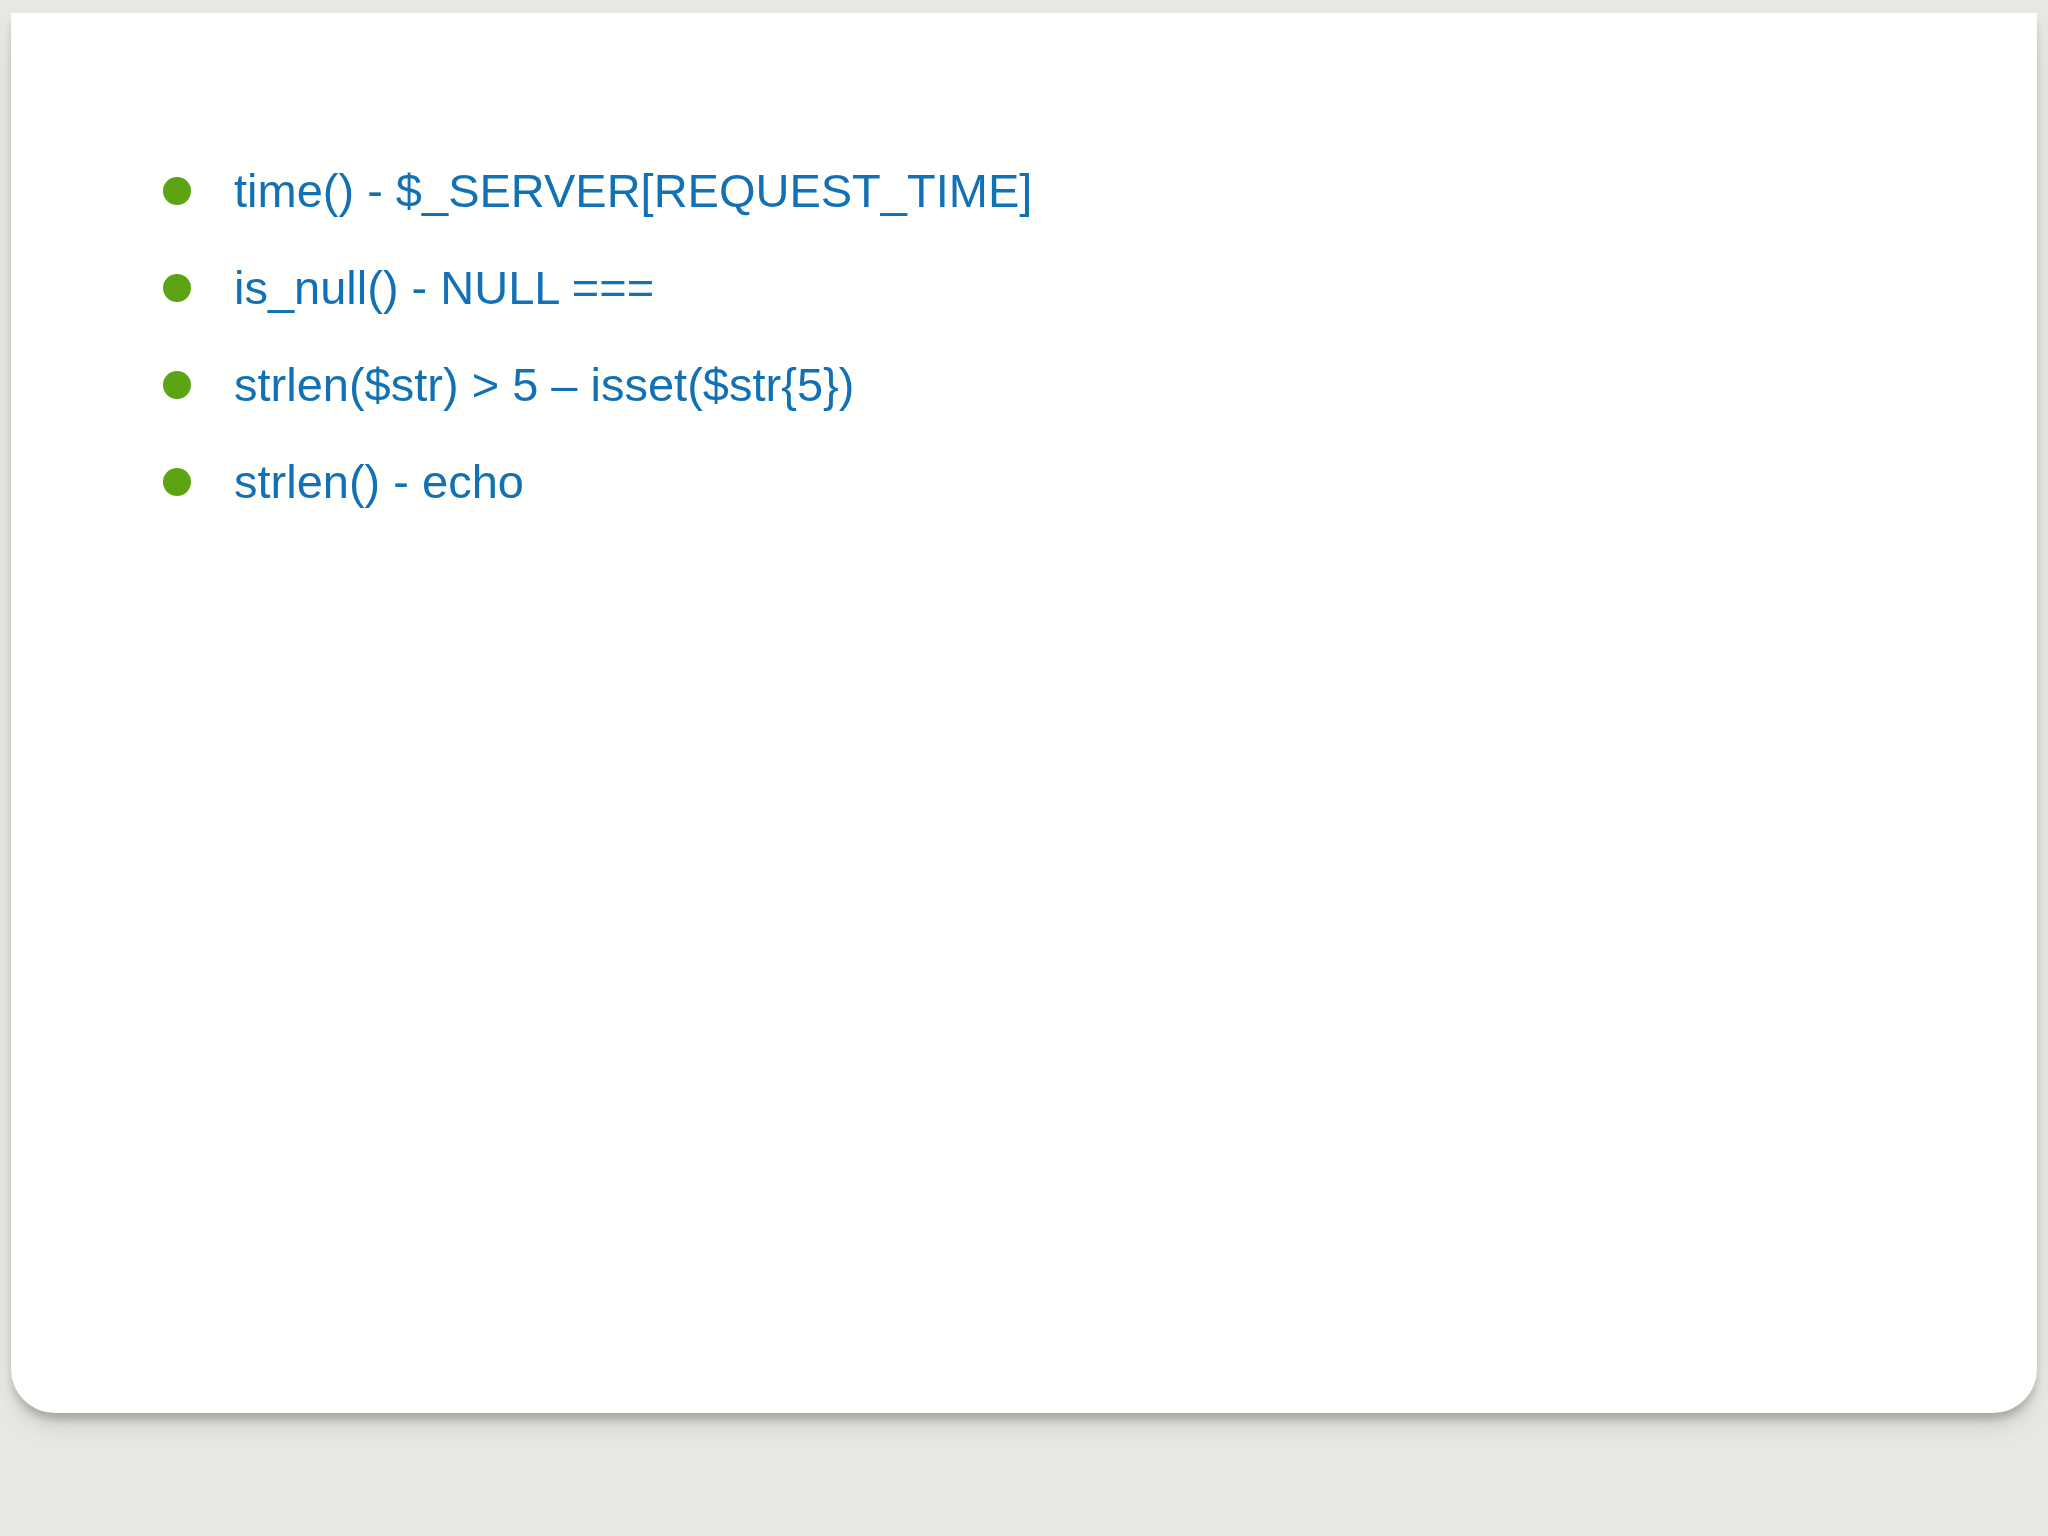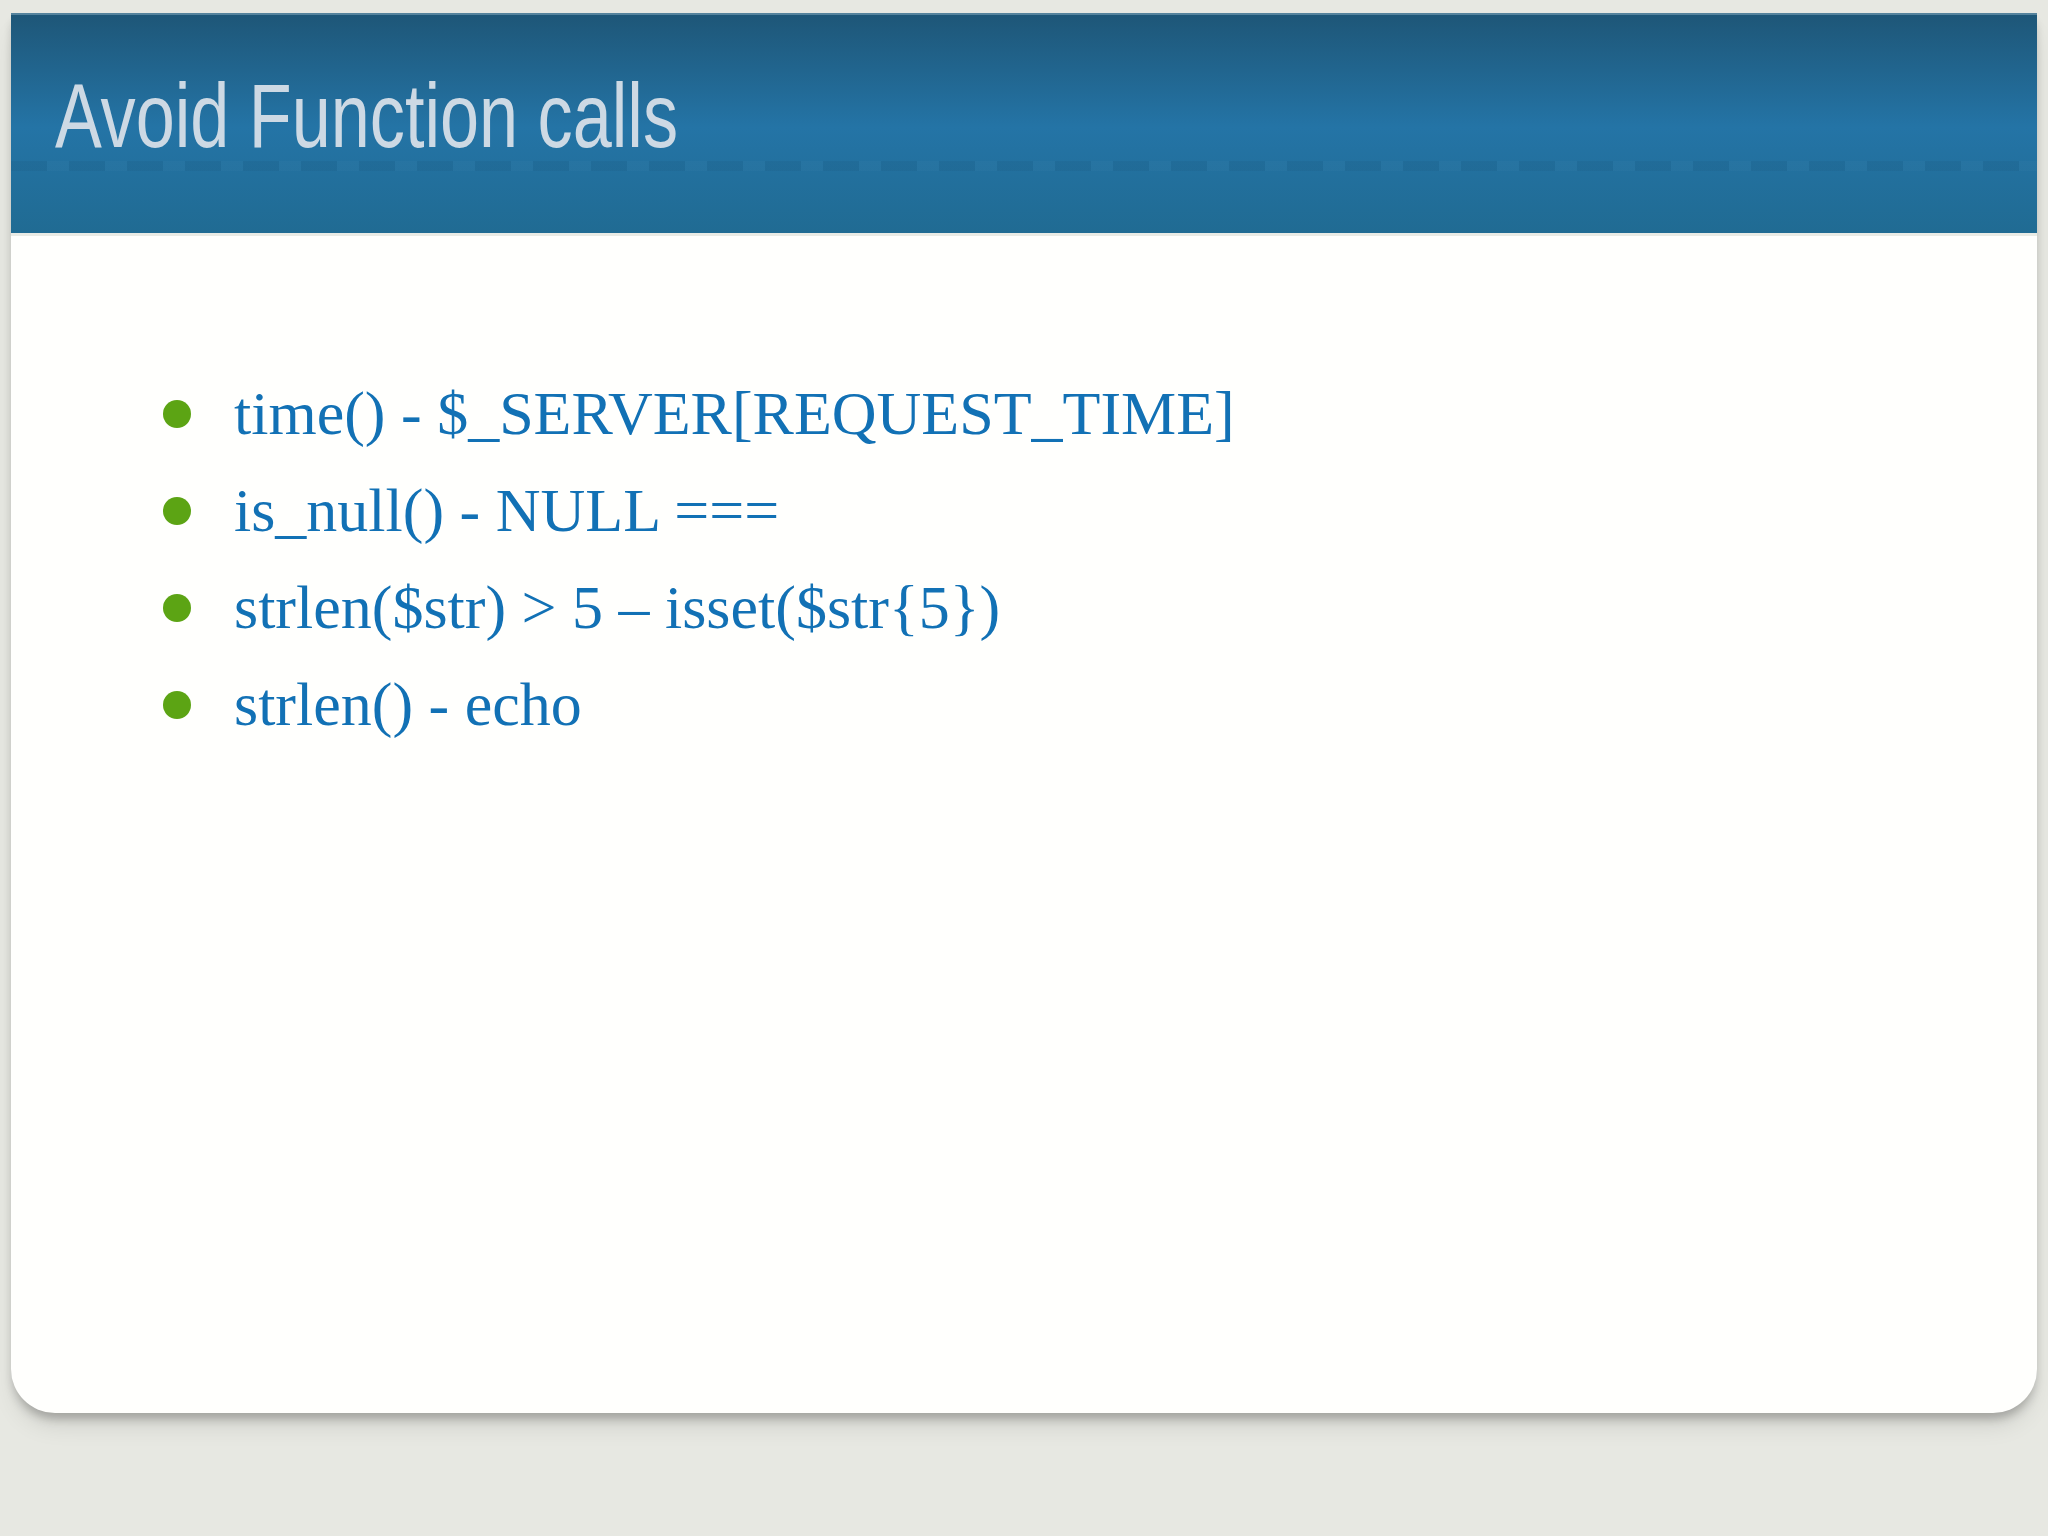--- a/index.html
+++ b/index.html
@@ -72,36 +72,32 @@
     padding-left: 152px;
   }
   .bullet-dot {
     flex: 0 0 auto;
     width: 28px; height: 28px;
     border-radius: 50%;
     background: var(--bullet-color, #5ca414);
     margin-right: 43px;
   }
   .bullet-text {
-    font-family: Liberation Serif, serif;
-    font-size: 62px;
+    font-family: Liberation Sans, sans-serif;
+    font-size: 47px;
     line-height: 97px;
     color: var(--code-color, #1271b5);
     white-space: pre;
   }
 </style>
 </head>
 <body>
 
 <div class="canvas">
   <div class="slide">
-    <div class="header">
-      <h1 class="slide-title">Avoid Function calls</h1>
-      <div class="header-dashes"></div>
-    </div>
     <ul class="bullet-list" id="bullet-list">
   <li class="bullet-item">
     <span class="bullet-dot"></span>
     <span class="bullet-text">time() - $_SERVER[REQUEST_TIME]</span>
   </li>
 
 
 
   <li class="bullet-item">
     <span class="bullet-dot"></span>

